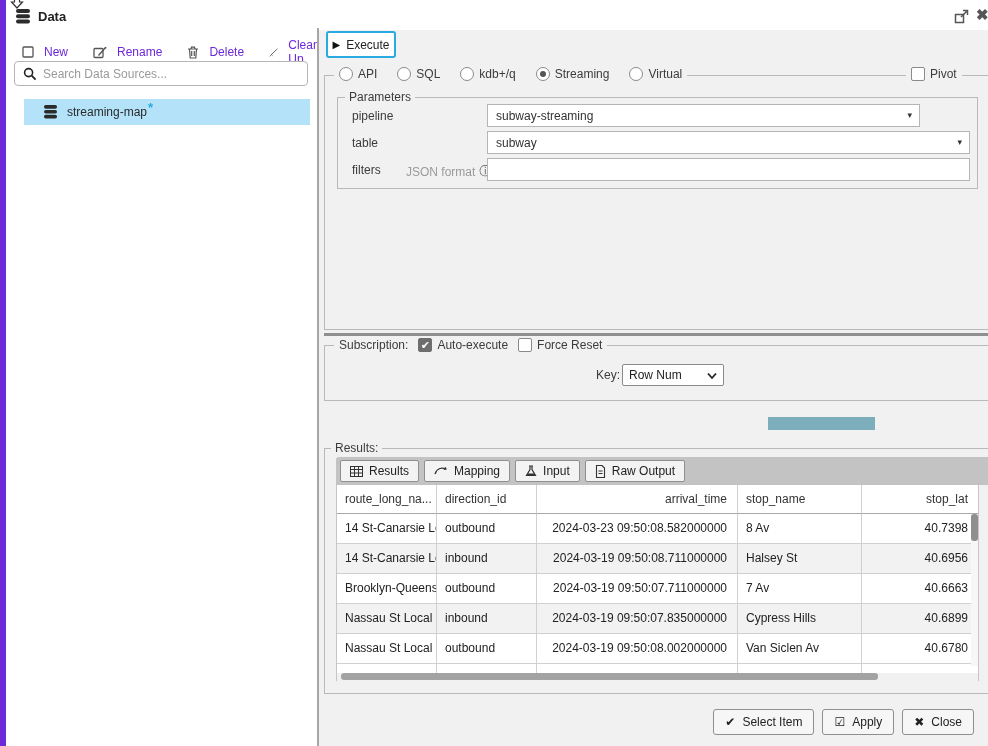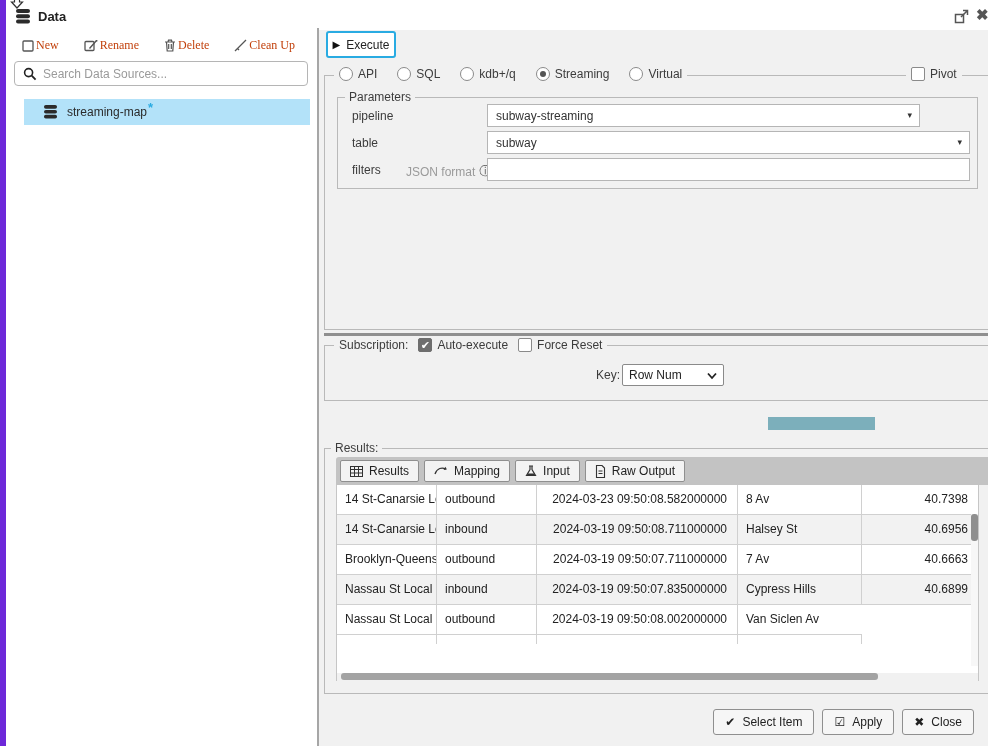--- a/index.html
+++ b/index.html
@@ -16,21 +16,21 @@
   .collapse-arrow { position:absolute; left:4px; top:-3px; }
   .title-dbicon { position:absolute; left:9px; top:9px; }
   .title-text { position:absolute; left:32px; top:9px; font-size:13px; font-weight:bold; color:#222; }
   .popout-btn { position:absolute; left:948px; top:9px; cursor:pointer; }
   .close-btn { position:absolute; left:970px; top:6px; font-size:15px; font-weight:bold; color:#555; cursor:pointer; }
 
   
   .sidebar { position:absolute; left:0; top:30px; width:311px; height:716px; background:#fff; }
   .vdivider { position:absolute; left:311px; top:28px; width:2px; height:718px; background:#a6a6a6; }
   .side-toolbar { position:absolute; left:16px; top:8px; display:flex; gap:25px; }
-  .tool-item { display:flex; align-items:center; gap:2px; color:#c2410c; cursor:pointer;font-family:Liberation Serif, serif; }
+  .tool-item { display:flex; align-items:center; gap:10px; color:#6d28d9; cursor:pointer; }
   .search-box { position:absolute; left:8px; top:31px; width:294px; height:25px; background:#fff;
     border:1px solid #b5b5b5; border-radius:4px; display:flex; align-items:center; }
   .search-box .mag { margin:0 6px 0 8px; }
   .search-box input { border:none; outline:none; flex:1; font:12px "Liberation Sans",sans-serif; color:#333; background:transparent; }
   .search-box input::placeholder { color:#9a9a9a; }
   .ds-item { position:absolute; left:18px; top:69px; width:286px; height:26px; background:#b3e2f9;
     display:flex; align-items:center; cursor:pointer; }
   .ds-item .dbi { margin-left:19px; }
   .ds-item .lbl { margin-left:9px; color:#2b2b2b; }
   .ds-item .star { color:#29abe2; font-weight:bold; font-size:13px; vertical-align:super; line-height:10px; margin-left:1px; position:relative; top:-4px; }
@@ -293,20 +293,27 @@
     <span class="tab">
       <svg width="11" height="13" viewBox="0 0 11 13">
           <path d="M1.5 0.5 H7 L9.5 3 V12.5 H1.5 Z" fill="none" stroke="#333" stroke-width="1.1"></path>
           <path d="M3.5 6 H7.5 M3.5 8.5 H7.5" stroke="#333" stroke-width="1"></path>
         </svg>
       <span>Raw Output</span>
     </span>
   </div>
 
   <div class="grid-wrap">
+    <div class="grow ghead">
+      <div class="gcell">route_long_na...</div>
+      <div class="gcell">direction_id</div>
+      <div class="gcell num">arrival_time</div>
+      <div class="gcell">stop_name</div>
+      <div class="gcell num">stop_lat</div>
+    </div>
     <div class="grow">
       <div class="gcell">14 St-Canarsie Local</div>
       <div class="gcell">outbound</div>
       <div class="gcell num">2024-03-23 09:50:08.582000000</div>
       <div class="gcell">8 Av</div>
       <div class="gcell num">40.7398</div>
     </div>
     <div class="grow stripe">
       <div class="gcell">14 St-Canarsie Local</div>
       <div class="gcell">inbound</div>
@@ -326,20 +333,21 @@
       <div class="gcell">inbound</div>
       <div class="gcell num">2024-03-19 09:50:07.835000000</div>
       <div class="gcell">Cypress Hills</div>
       <div class="gcell num">40.6899</div>
     </div>
     <div class="grow">
       <div class="gcell">Nassau St Local</div>
       <div class="gcell">outbound</div>
       <div class="gcell num">2024-03-19 09:50:08.002000000</div>
       <div class="gcell">Van Siclen Av</div>
+      <div class="gcell num">40.6780</div>
     </div>
     <div class="grow partial">
       <div class="gcell"></div>
       <div class="gcell"></div>
       <div class="gcell"></div>
       <div class="gcell"></div>
       <div class="gcell"></div>
     </div>
     <div class="vscroll">
         <div class="thumb"></div>

